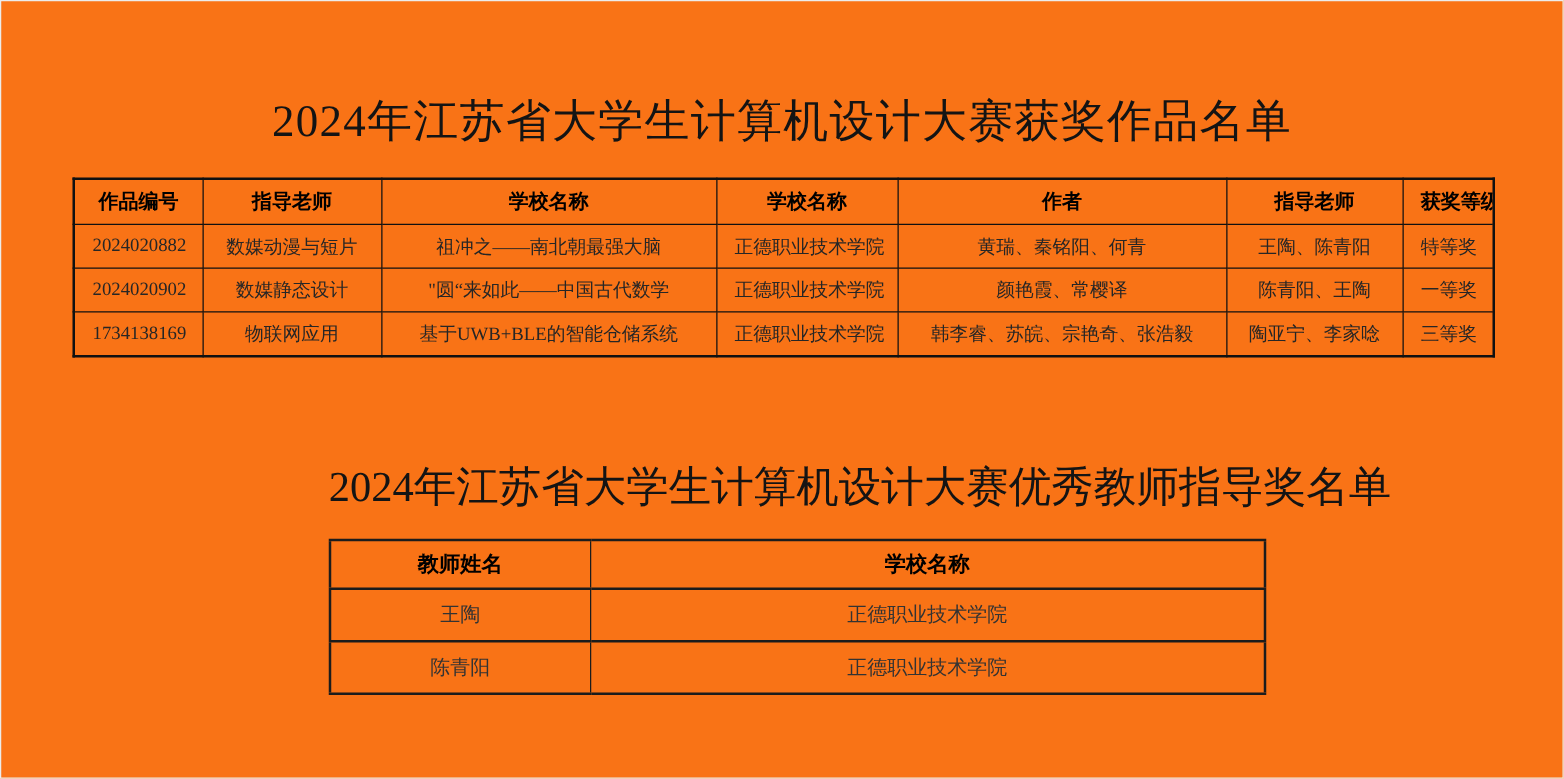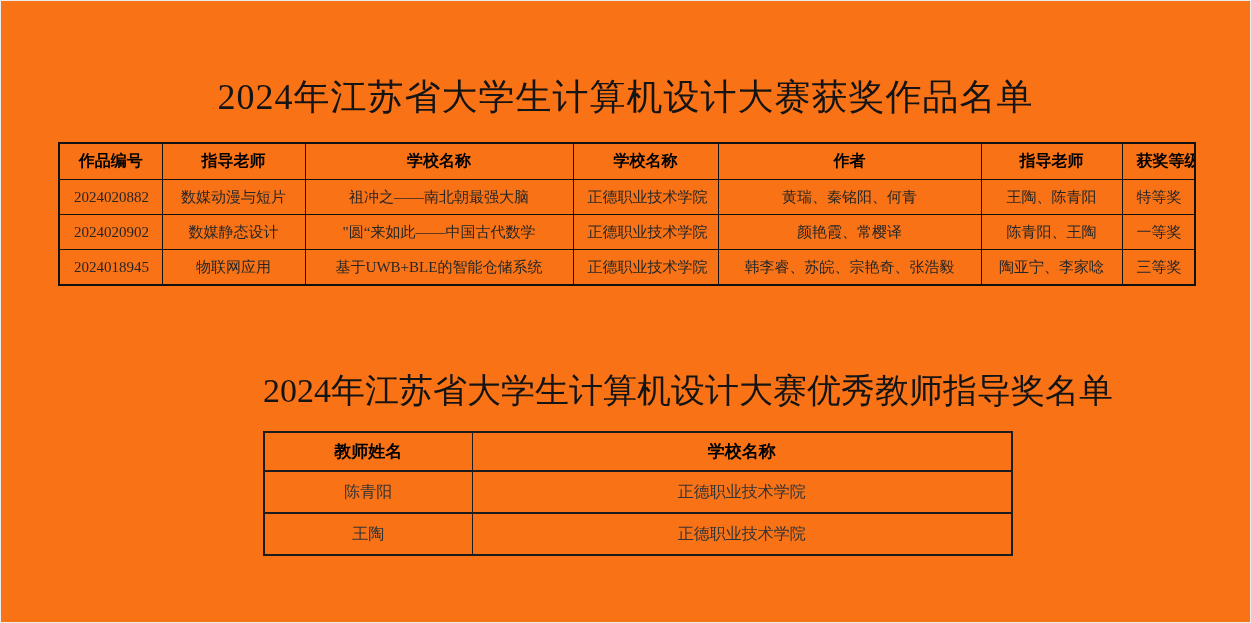--- a/index.html
+++ b/index.html
@@ -134,21 +134,21 @@
       <tr>
         <td>2024020902</td>
         <td>数媒静态设计</td>
         <td>"圆“来如此——中国古代数学</td>
         <td>正德职业技术学院</td>
         <td>颜艳霞、常樱译</td>
         <td>陈青阳、王陶</td>
         <td>一等奖</td>
       </tr>
       <tr>
-        <td>2024018945</td>
+        <td>1734138169</td>
         <td>物联网应用</td>
         <td>基于UWB+BLE的智能仓储系统</td>
         <td>正德职业技术学院</td>
         <td>韩李睿、苏皖、宗艳奇、张浩毅</td>
         <td>陶亚宁、李家唸</td>
         <td>三等奖</td>
       </tr>
     </tbody>
   </table>
 
@@ -158,23 +158,23 @@
     <colgroup>
       <col style="width:208px">
         <col style="width:540px">
     </colgroup>
     <tbody>
       <tr>
         <th>教师姓名</th>
         <th>学校名称</th>
       </tr>
       <tr>
-        <td>陈青阳</td>
+        <td>王陶</td>
         <td>正德职业技术学院</td>
       </tr>
       <tr>
-        <td>王陶</td>
+        <td>陈青阳</td>
         <td>正德职业技术学院</td>
       </tr>
     </tbody>
   </table>
 
 </div>
 
 </body></html>

